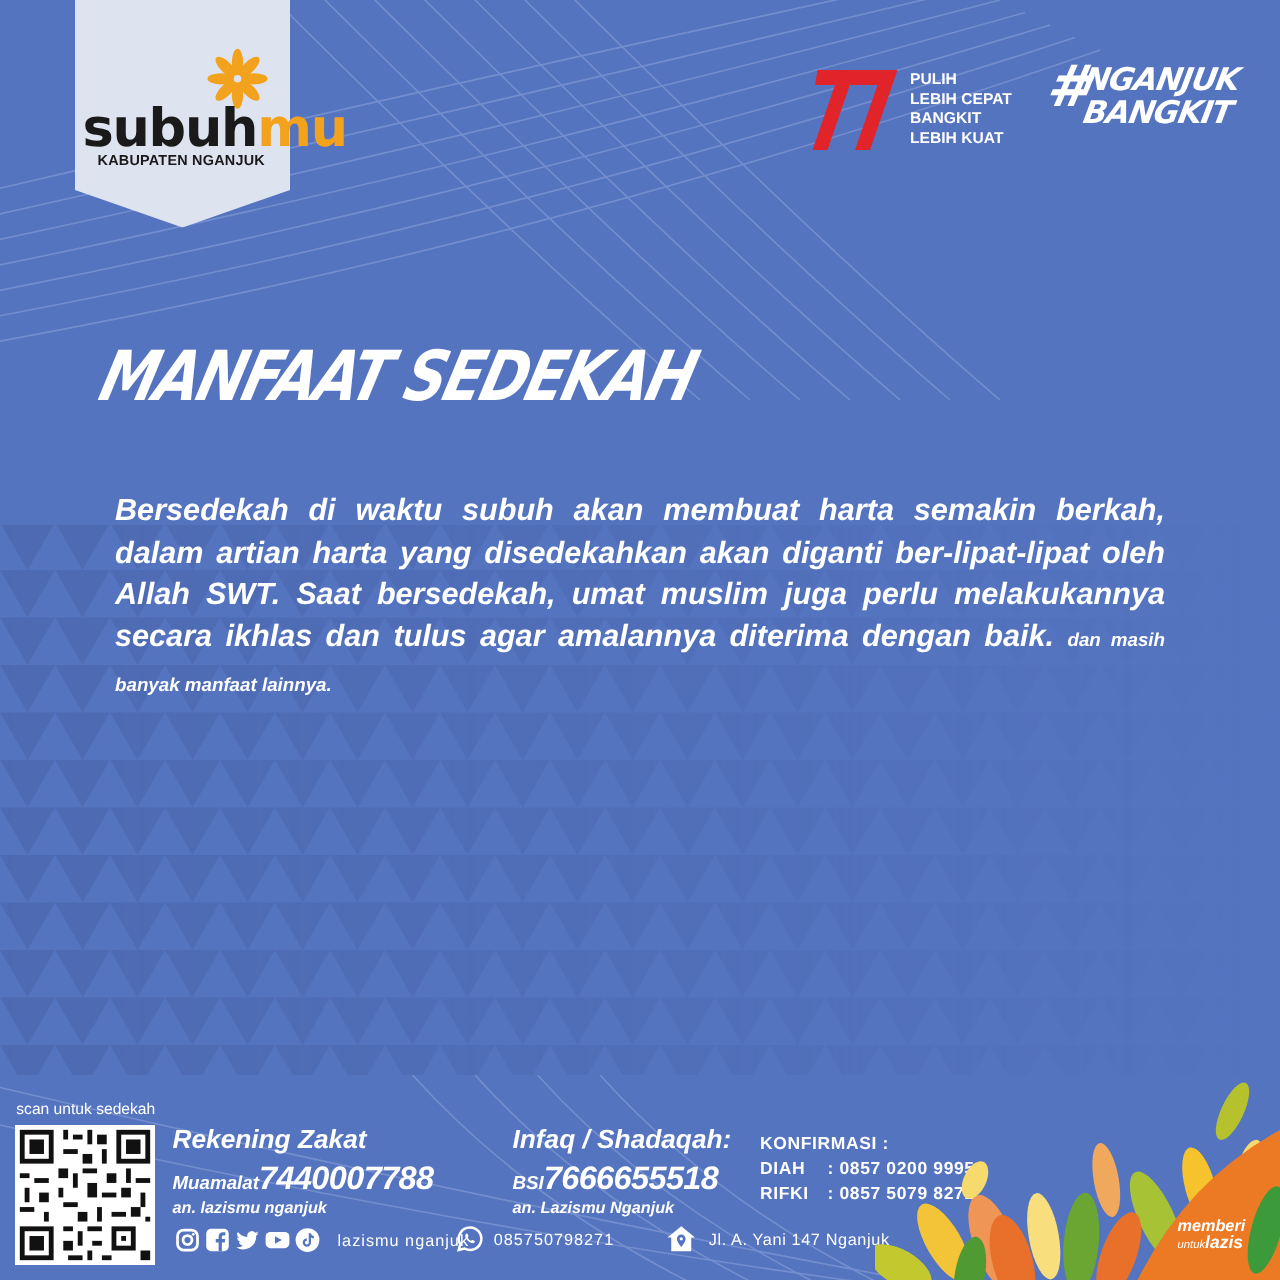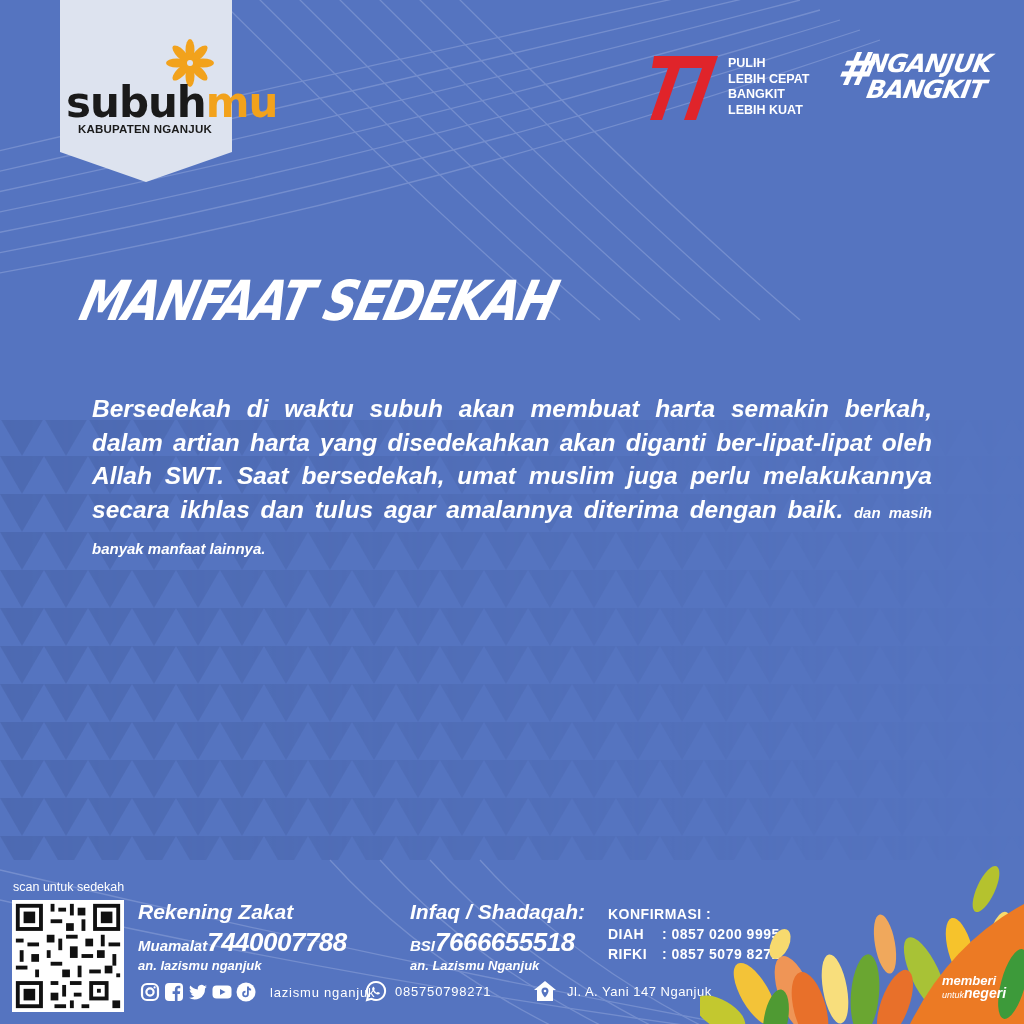--- a/index.html
+++ b/index.html
@@ -265,14 +265,14 @@
   <ellipse cx="110" cy="145" rx="16" ry="38" fill="#e8702a" transform="rotate(-15 110 145)"></ellipse>
   <ellipse cx="195" cy="140" rx="14" ry="36" fill="#e8702a" transform="rotate(20 195 140)"></ellipse>
   <ellipse cx="20" cy="150" rx="14" ry="28" fill="#c3c82f" transform="rotate(-60 20 150)"></ellipse>
   <path d="M210 160 Q 250 80 324 40 L 324 160 Z" fill="#ec7a24"></path>
   <ellipse cx="313" cy="120" rx="12" ry="36" fill="#3d9a3a" transform="rotate(15 313 120)"></ellipse>
   <ellipse cx="76" cy="155" rx="12" ry="30" fill="#4f9a33" transform="rotate(10 76 155)"></ellipse>
   <ellipse cx="80" cy="80" rx="9" ry="16" fill="#f7da6e" transform="rotate(25 80 80)"></ellipse>
 </svg>
 <div class="tagline">
   <div class="t1">memberi</div>
-  <div><span class="t2a">untuk</span><span class="t2b">negeri</span></div>
+  <div><span class="t2a">untuk</span><span class="t2b">lazis</span></div>
 </div>
 
 </body></html>

